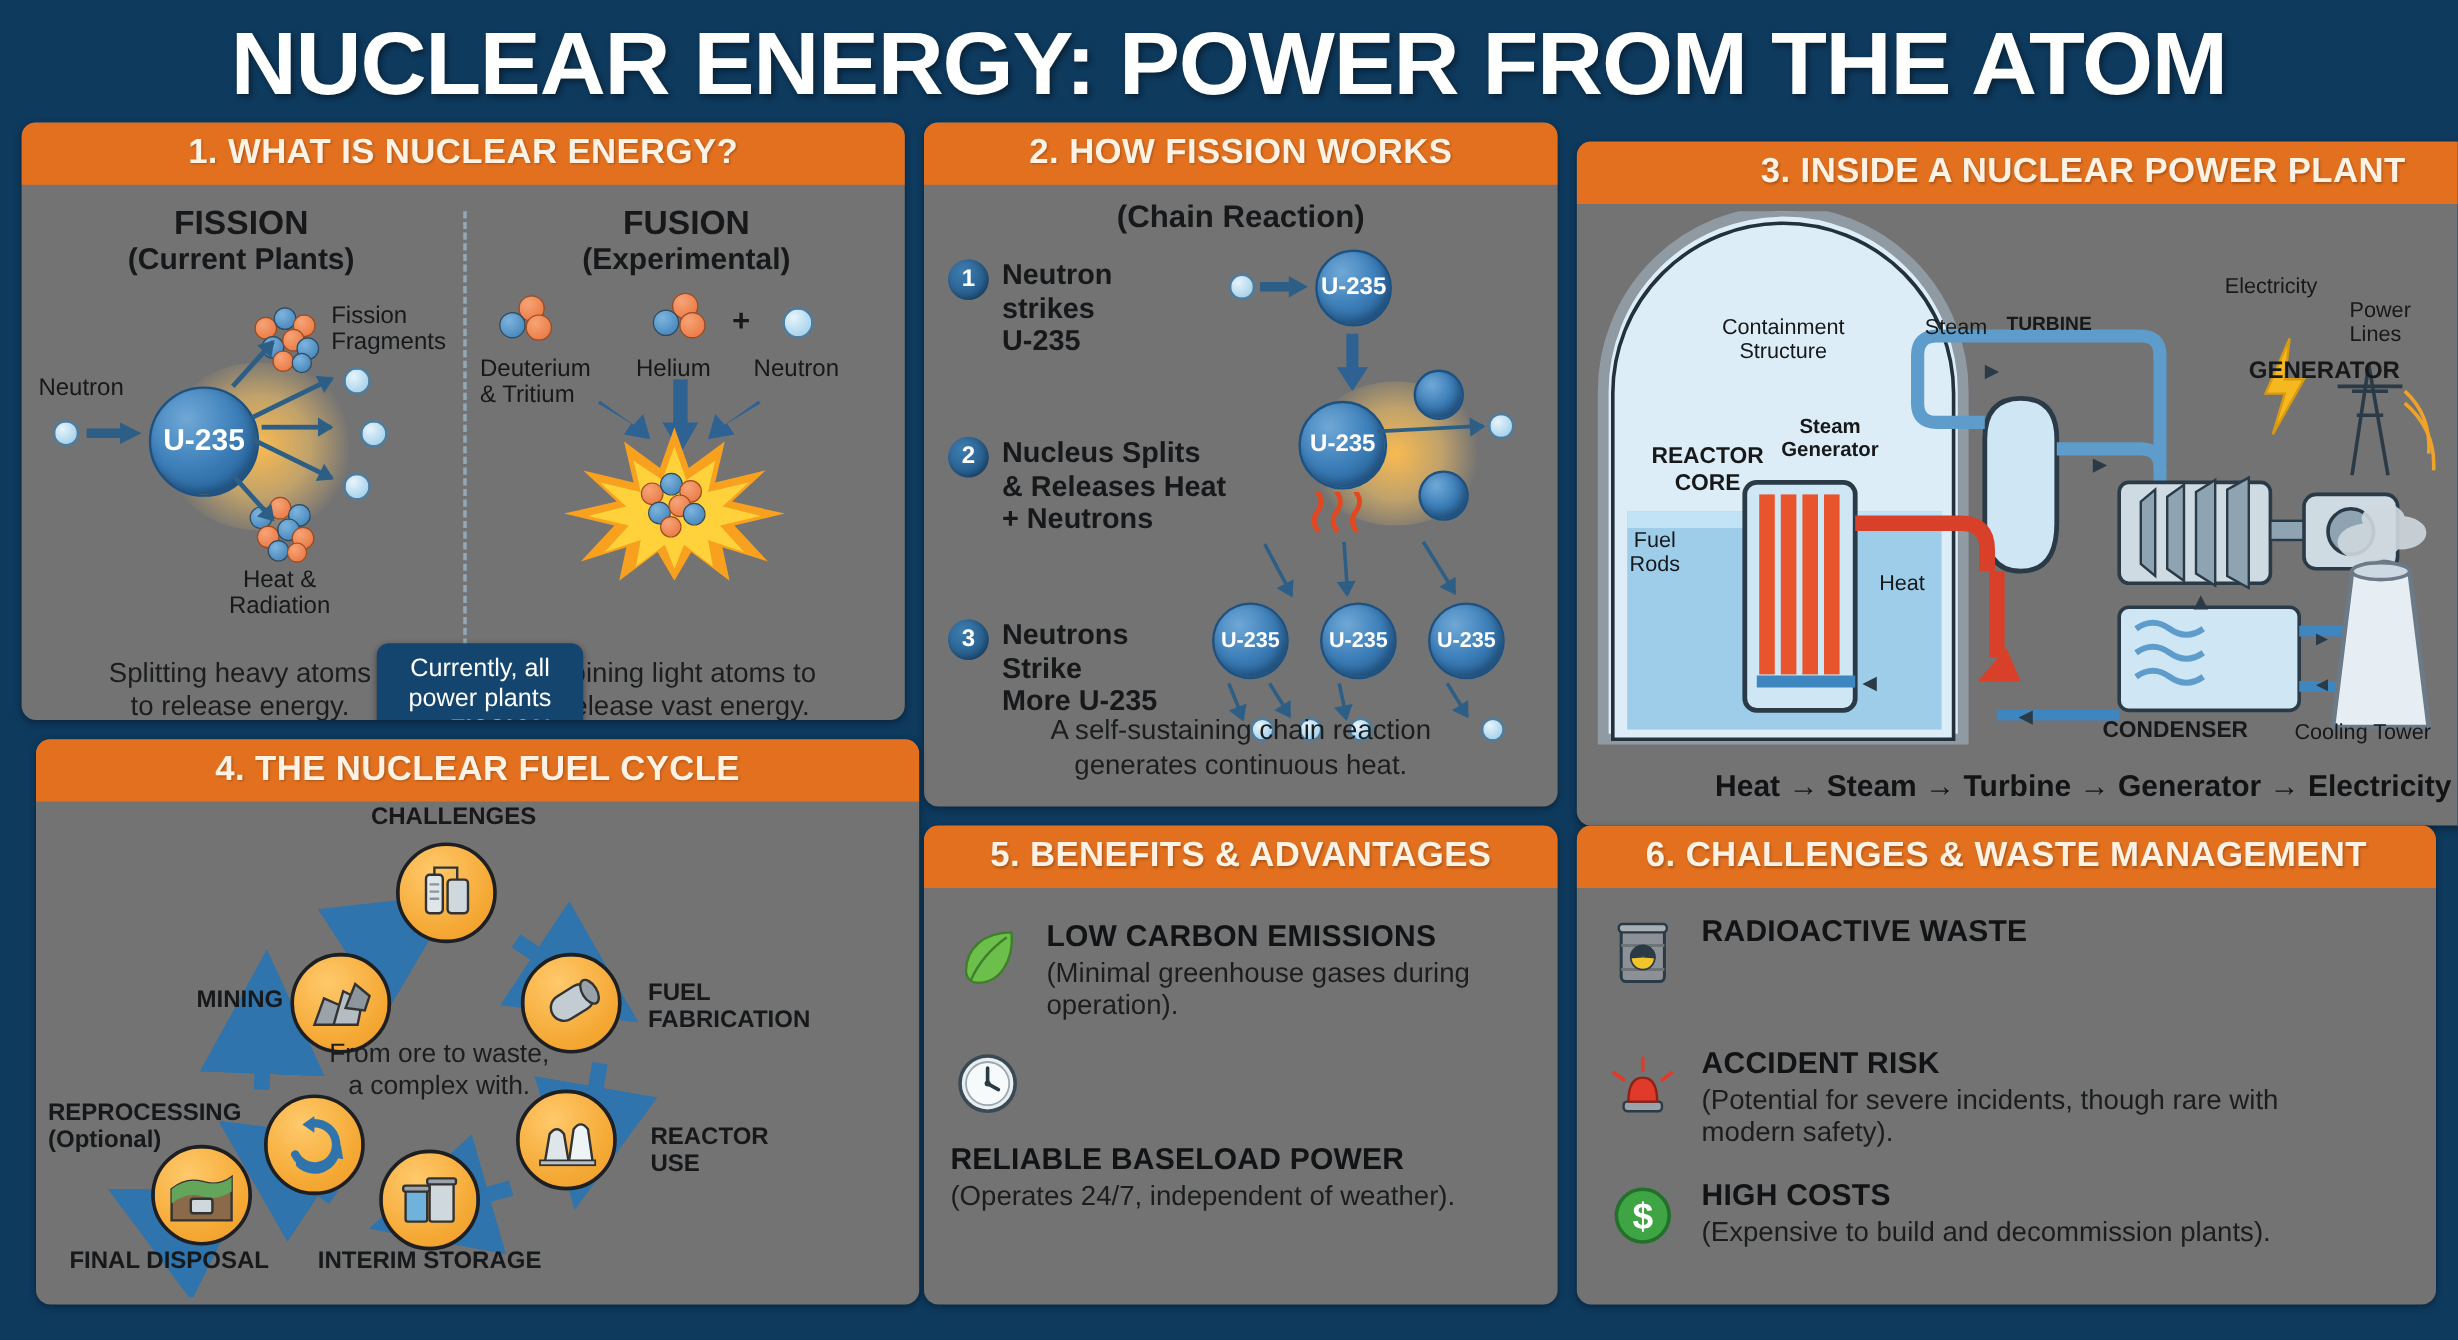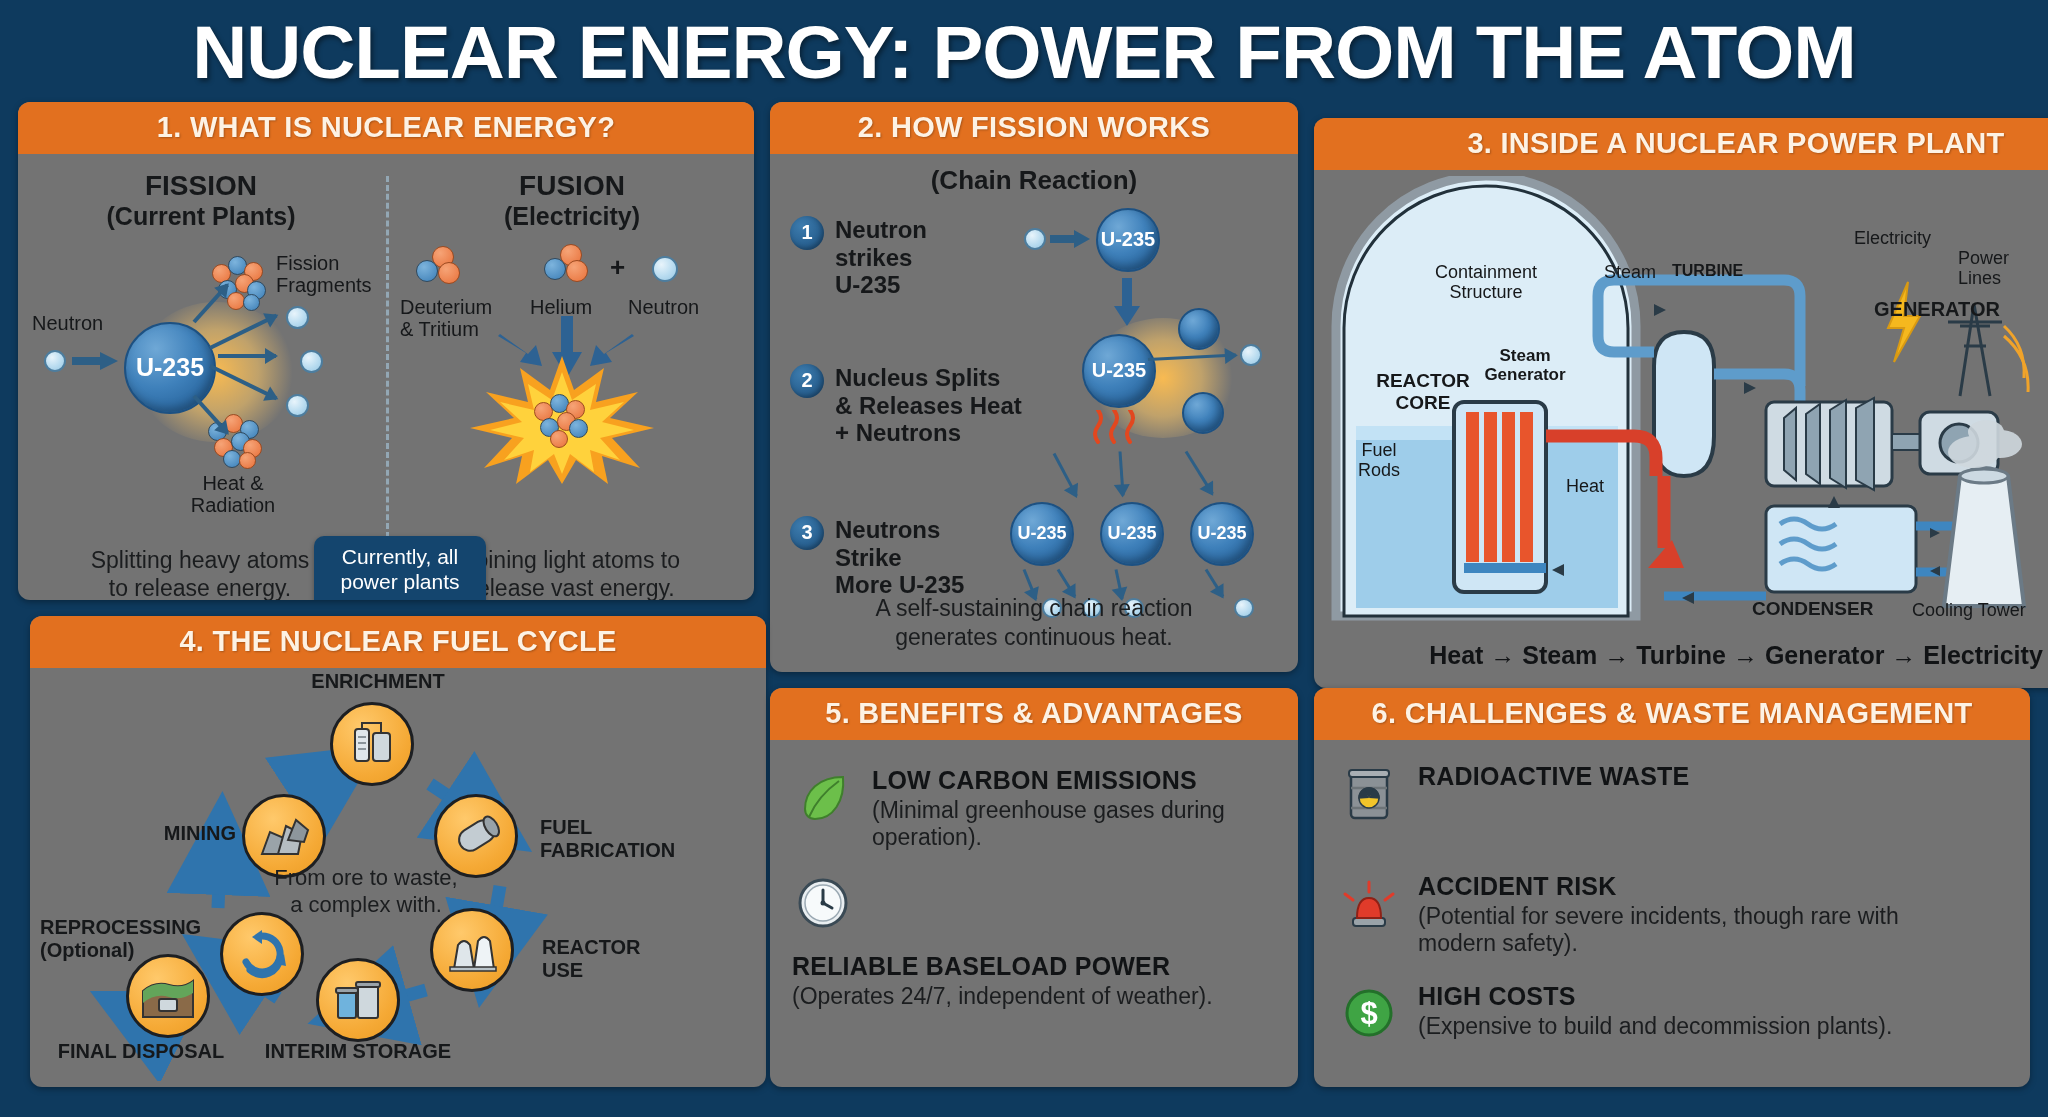--- a/index.html
+++ b/index.html
@@ -197,21 +197,21 @@
 Fragments</div>
         </div>
 
         <div class="lbl" style="position:absolute;left:150px;top:318px;width:130px;text-align:center;line-height:1.12;white-space:pre-line;">Heat &amp;
 Radiation</div>
         <div class="cap" style="position:absolute;left:6px;top:392px;width:352px;white-space:pre-line;">Splitting heavy atoms
 to release energy.</div>
 
         <div style="position:absolute;left:374px;top:16px;width:360px;">
           <div class="hd2">FUSION</div>
-          <div class="hd2" style="font-size:25px">(Electricity)</div>
+          <div class="hd2" style="font-size:25px">(Experimental)</div>
         </div>
 
         <div style="position:absolute;left:382px;top:90px;width:352px;height:240px;">
 
           <div class="nucleon-cluster" style="left:14px;top:2px;width:56px;height:50px;">
             <div class="nuc o" style="left:18px;top:0px;width:22px;height:22px;"></div>
             <div class="nuc b" style="left:2px;top:14px;width:22px;height:22px;"></div>
             <div class="nuc o" style="left:24px;top:16px;width:22px;height:22px;"></div>
           </div>
           <div class="lbl" style="position:absolute;left:0px;top:52px;width:112px;line-height:1.12;white-space:pre-line;">Deuterium
@@ -478,21 +478,21 @@
               <path d="M250 142 L296 112"></path>
               <path d="M400 116 L448 148"></path>
               <path d="M470 218 L460 276"></path>
               <path d="M396 322 L340 338"></path>
               <path d="M248 330 L206 302"></path>
               <path d="M188 240 L190 188"></path>
               <path d="M150 368 L118 352"></path>
             </g>
           </svg>
 
-          <div class="cyc-lbl" style="left:248px;top:2px;width:200px;">ENRICHMENT</div>
+          <div class="cyc-lbl" style="left:248px;top:2px;width:200px;">CHALLENGES</div>
           <div class="cyc-icon" style="left:300px;top:34px;width:84px;height:84px;">
             <svg width="50" height="50" viewBox="0 0 50 50">
               <rect x="8" y="10" width="14" height="32" rx="3" fill="#dfe6ea" stroke="#333" stroke-width="2"></rect>
               <rect x="26" y="14" width="17" height="28" rx="3" fill="#cfd8dd" stroke="#333" stroke-width="2"></rect>
               <path d="M15 10 V4 H34 V14" stroke="#333" stroke-width="2" fill="none"></path>
               <line x1="11" y1="18" x2="19" y2="18" stroke="#8a949a" stroke-width="2"></line>
               <line x1="11" y1="24" x2="19" y2="24" stroke="#8a949a" stroke-width="2"></line>
               <line x1="11" y1="30" x2="19" y2="30" stroke="#8a949a" stroke-width="2"></line>
             </svg>
           </div>

